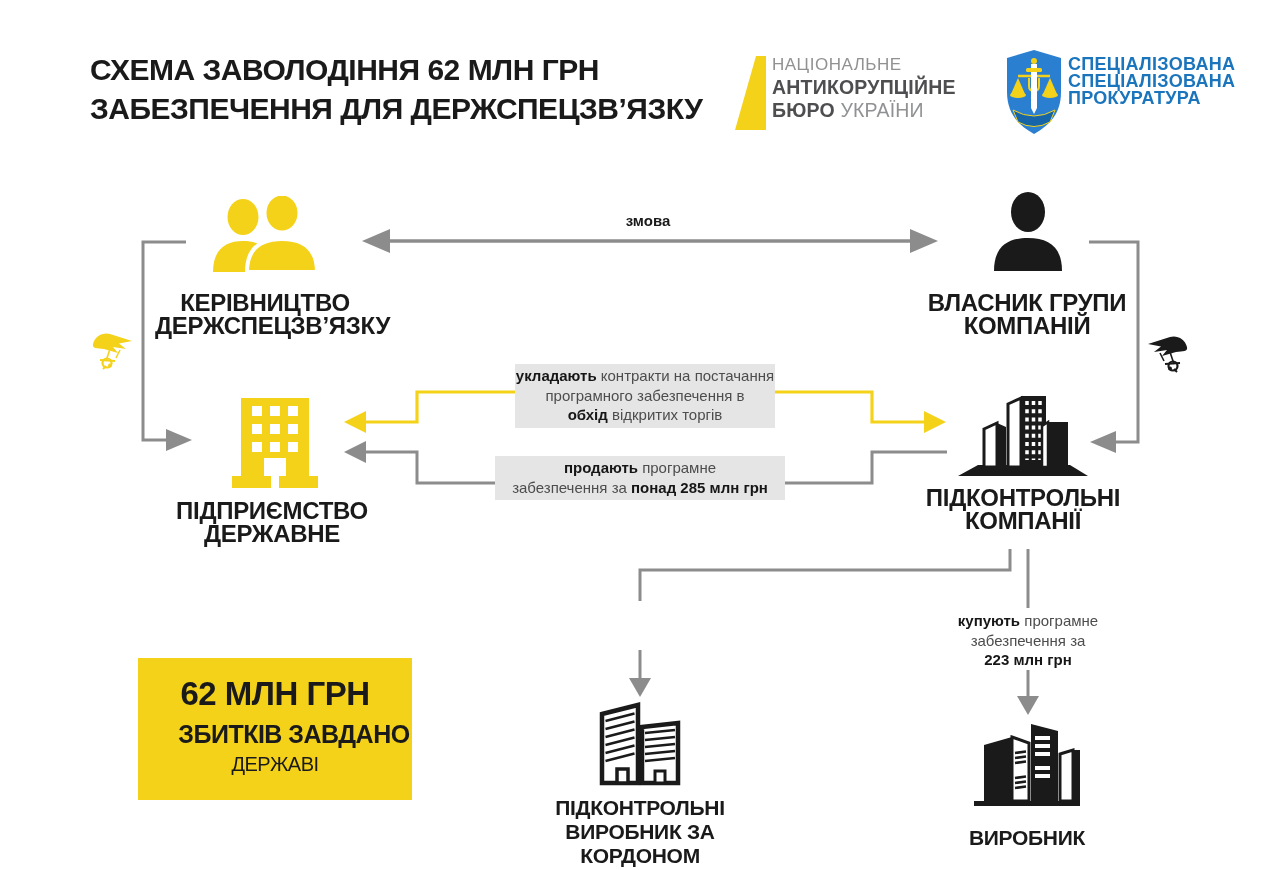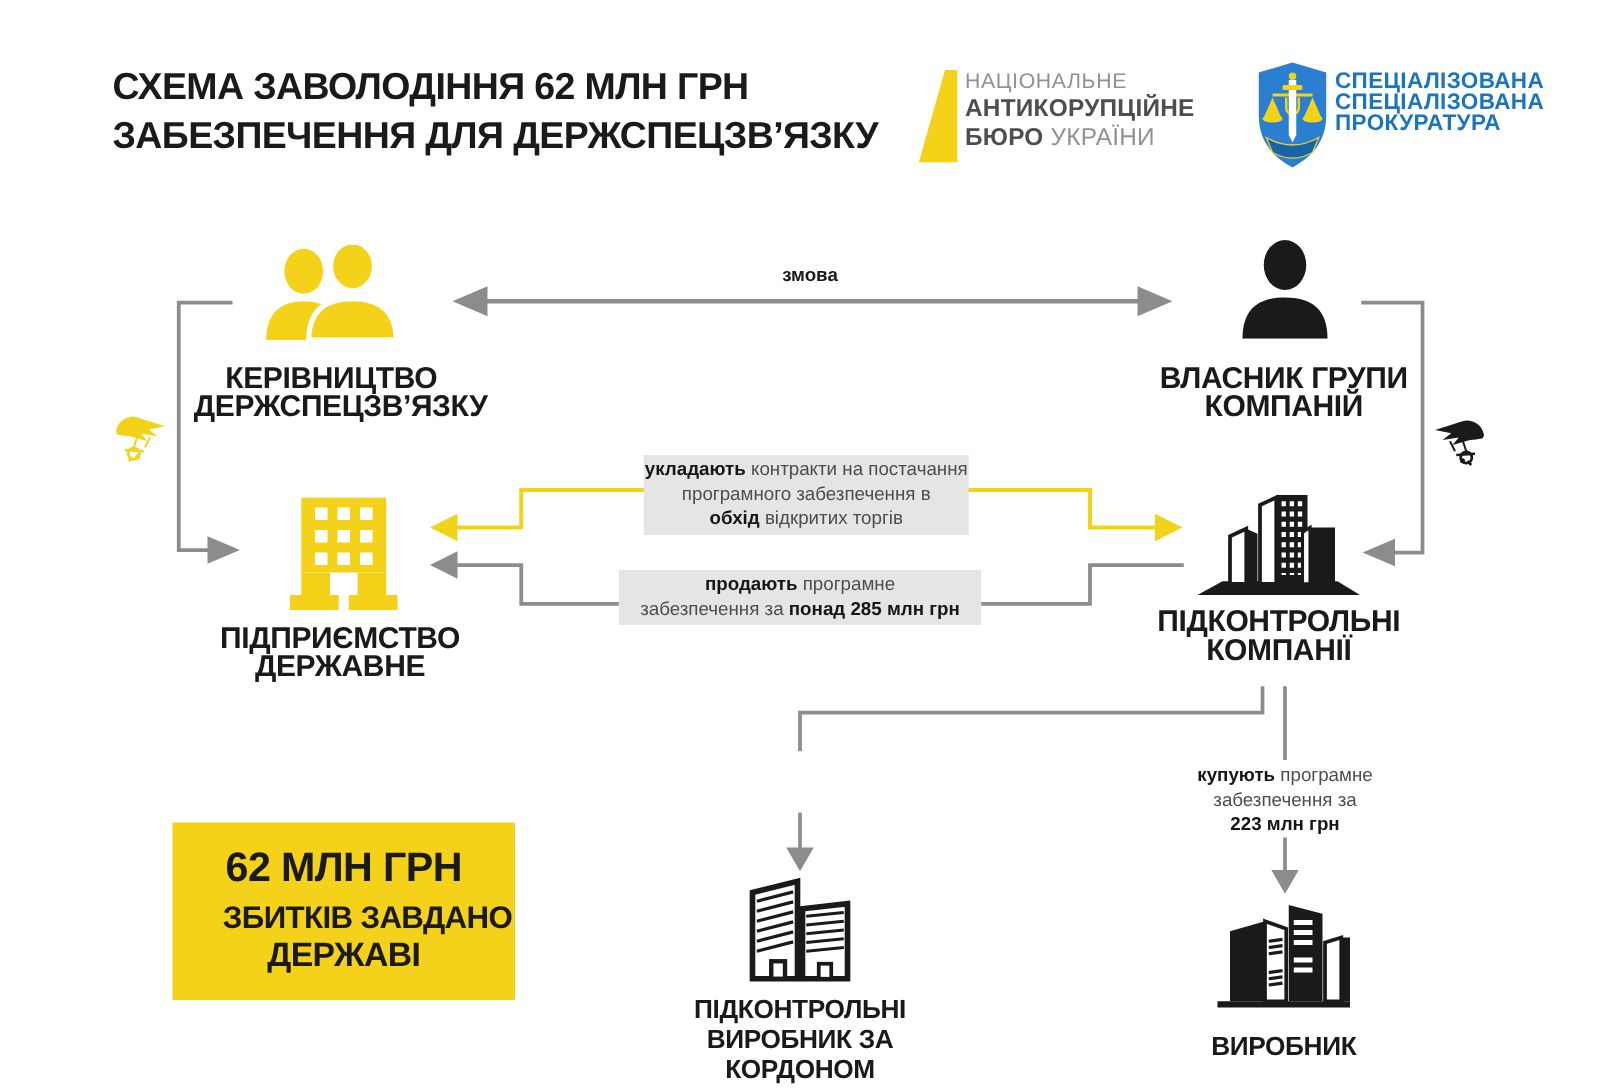--- a/index.html
+++ b/index.html
@@ -10,21 +10,21 @@
   .node-label{font-weight:700;font-size:24px;line-height:23px;color:var(--ink,#1a1a1a);
               text-align:center;letter-spacing:-0.3px;}
   .node-label.lg{font-size:21px;line-height:24px;}
   .edge-text{font-size:15px;line-height:19.5px;color:var(--text-gray,#4d4d4d);text-align:center;}
   .edge-text b{color:#161616;}
   .bg-white{background:#e5e5e5;}
   .zmova{font-weight:700;font-size:15px;color:var(--ink,#1a1a1a);text-align:center;}
   .loss-box{background:var(--yellow,#F5D21A);text-align:center;color:var(--ink,#1a1a1a);}
   .loss-line1{font-size:33px;font-weight:700;letter-spacing:-0.5px;padding-top:17px;}
   .loss-line2{font-size:25px;font-weight:700;letter-spacing:-0.5px;line-height:30px;padding-top:6px;padding-left:38px;}
-  .loss-line3{font-size:27px;font-weight:700;letter-spacing:-0.5px;line-height:30px;}
+  .loss-line3{font-size:20px;font-weight:400;letter-spacing:-0.5px;line-height:30px;}
   .nabu-l1{font-size:17px;color:var(--nabu-gray,#8f9193);letter-spacing:0.5px;line-height:23px;}
   .nabu-l2{font-size:19.5px;font-weight:700;color:var(--nabu-dark,#4e4e50);line-height:23px;letter-spacing:0.2px;}
   .nabu-l3{font-size:19.5px;color:var(--nabu-gray,#8f9193);line-height:23px;letter-spacing:0.2px;}
   .nabu-l3 b{color:var(--nabu-dark,#4e4e50);}
   .sap-text{font-size:18px;font-weight:700;color:var(--sap-text,#1b75bc);line-height:17px;letter-spacing:0.3px;}
   svg{display:block;}
 </style>
 </head>
 <body>
 

